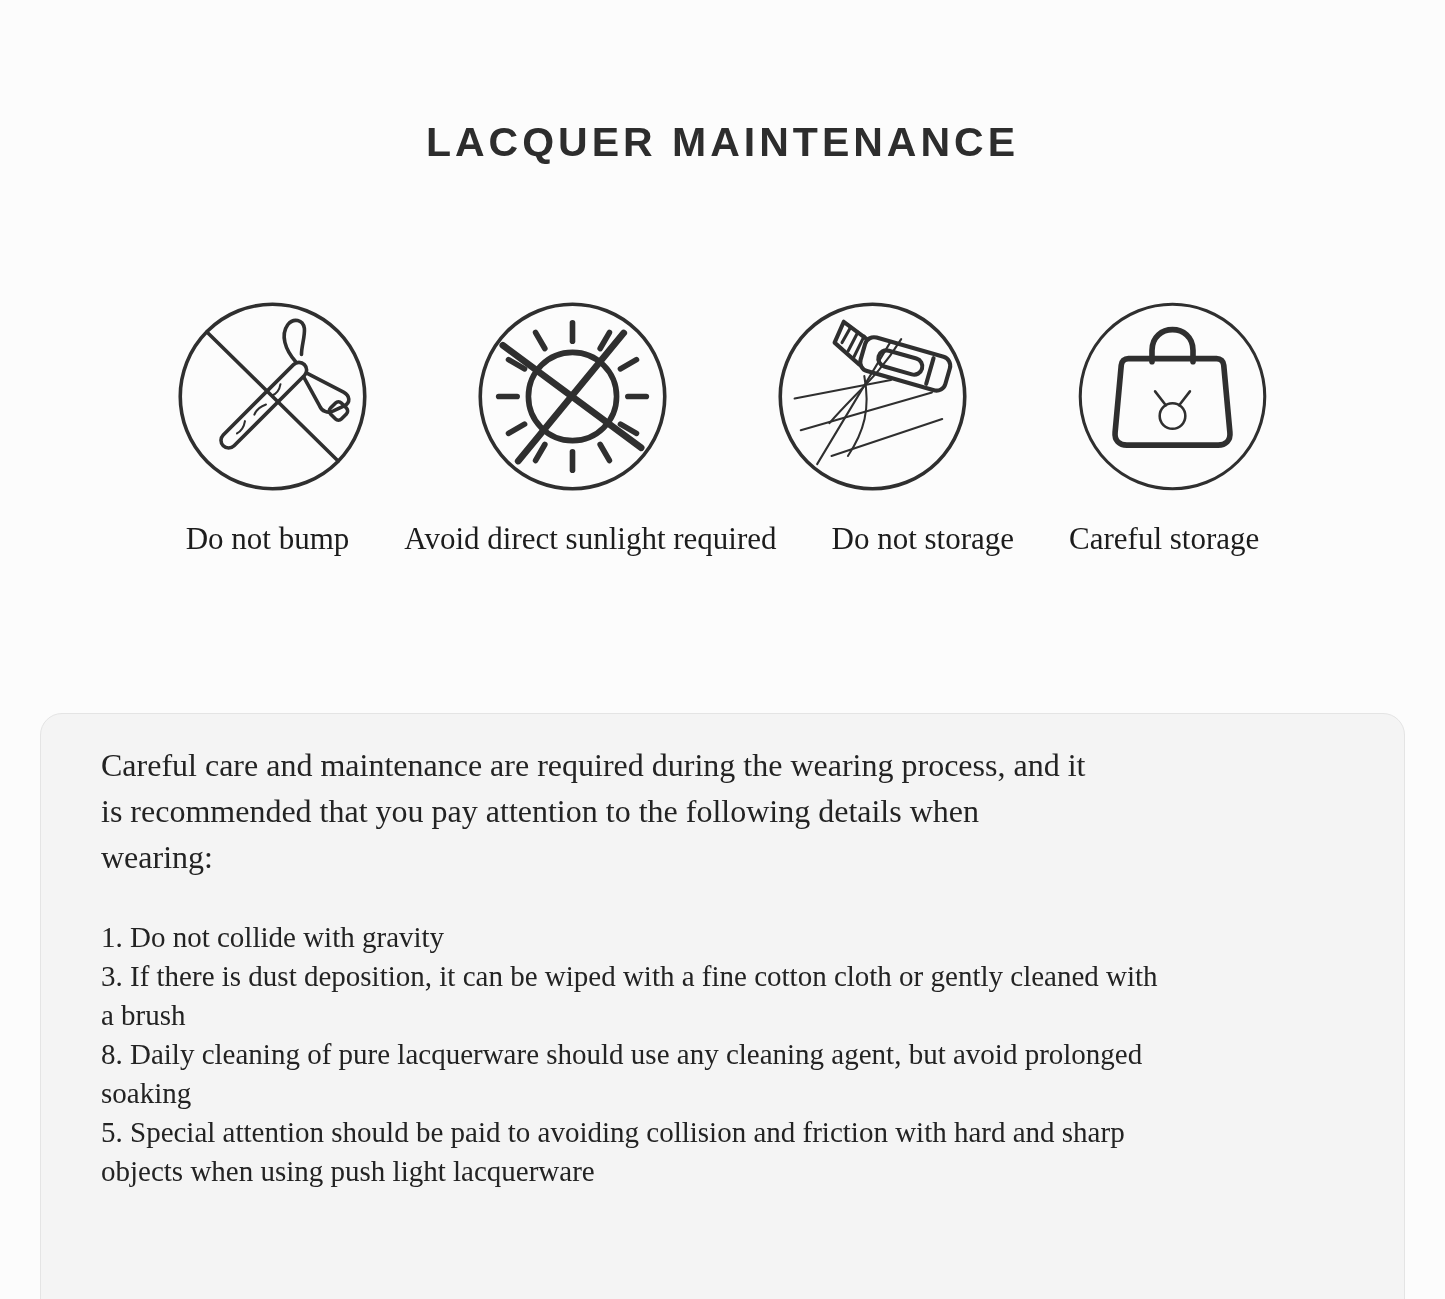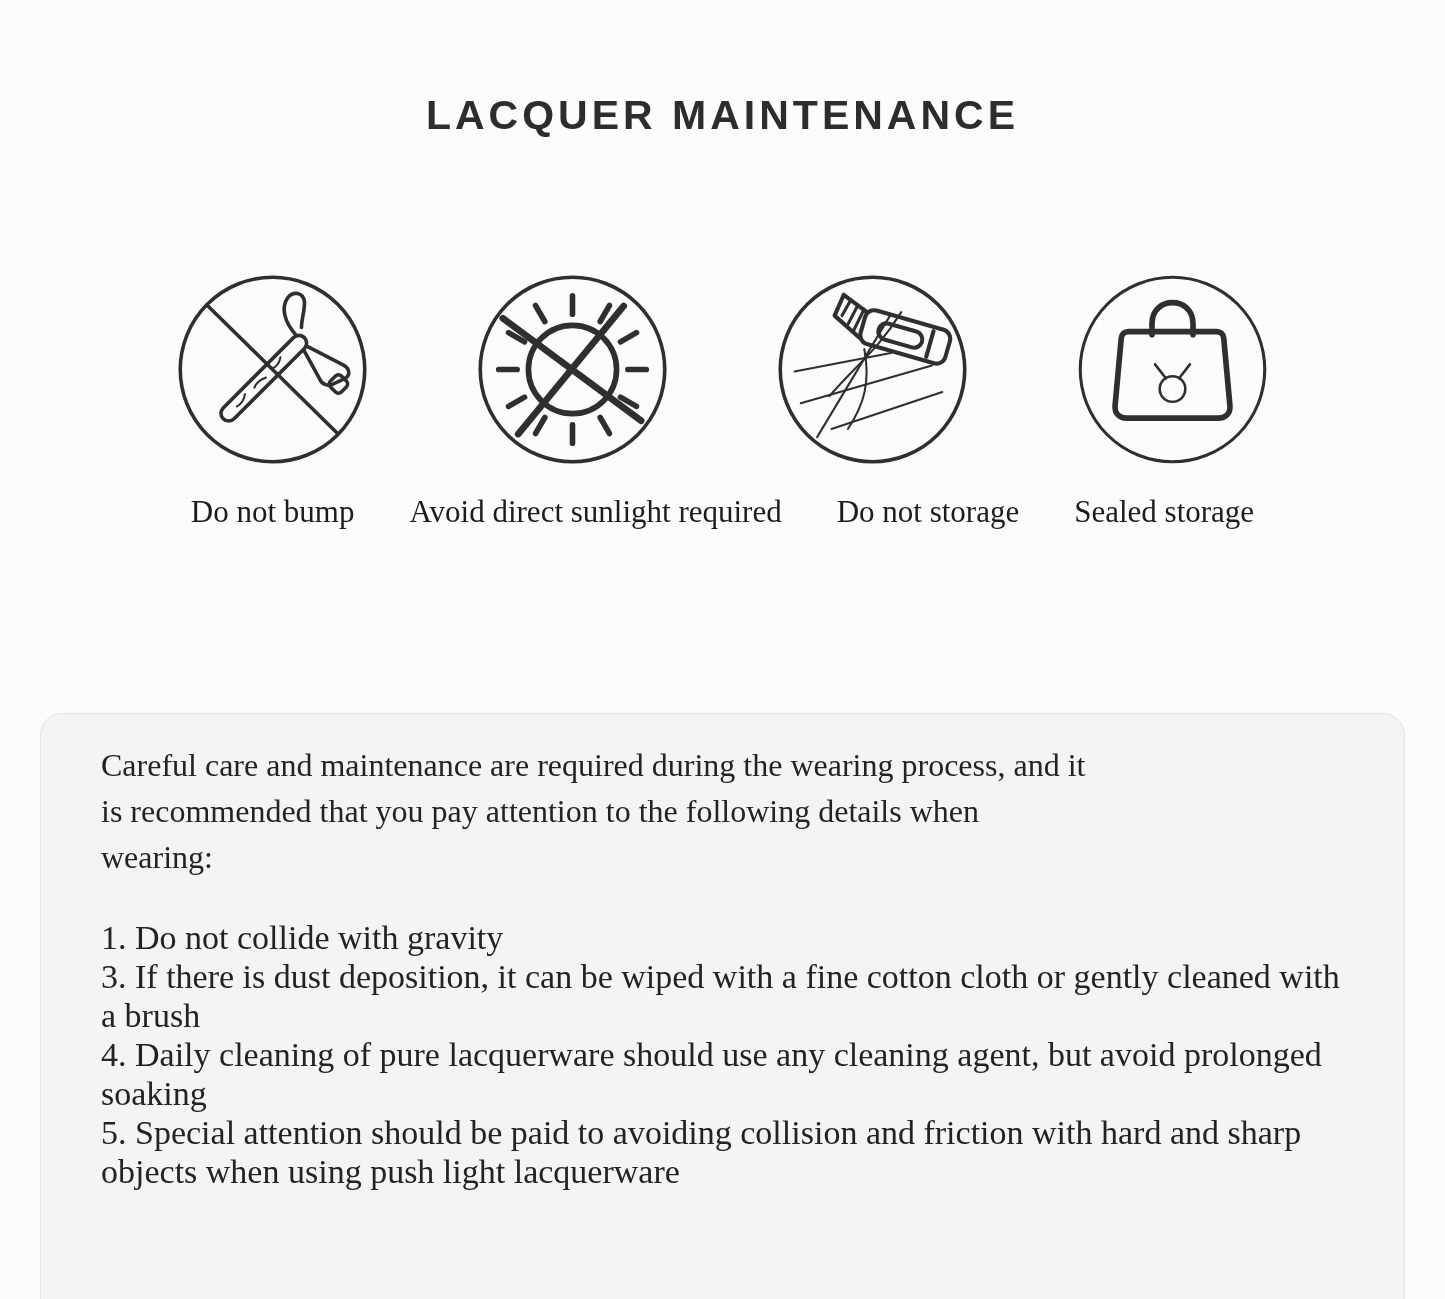--- a/index.html
+++ b/index.html
@@ -6,21 +6,21 @@
   html,body { width:1445px; height:1299px; }
   body {
     background:#fcfcfc;
     color:#262626;
     font-family:"Liberation Serif", serif;
     overflow:hidden;
   }
   .page { width:1445px; height:1299px; position:relative; }
 
   .title {
-    padding-top:92px;
+    padding-top:119px;
     text-align:center;
     font-family:"Liberation Sans", sans-serif;
     font-weight:700;
     font-size:41px;
     letter-spacing:4px;
     color:#2d2d2d;
   }
 
   .icons-row {
     margin-top:128px;
@@ -56,21 +56,21 @@
     overflow:hidden;
   }
   .notice-intro {
     font-size:32px;
     line-height:46px;
     color:#232323;
     white-space:pre-line;
   }
   .notice-items { margin-top:38px; }
   .notice-item {
-    font-size:34px;
+    font-size:29px;
     line-height:39px;
     color:#232323;
     white-space:pre-line;
   }
 
   .stroke { fill:none; stroke:#2f2f2f; stroke-linecap:round; stroke-linejoin:round; }
 </style>
 </head>
 <body>
 
@@ -155,31 +155,31 @@
         </g>
       </svg>
     </span>
 
   </div>
 
   <div class="labels-row">
     <span class="icon-label">Do not bump</span>
     <span class="icon-label">Avoid direct sunlight required</span>
     <span class="icon-label">Do not storage</span>
-    <span class="icon-label">Sealed storage</span>
+    <span class="icon-label">Careful storage</span>
   </div>
 
   <div class="notice-box">
     <p class="notice-intro">Careful care and maintenance are required during the wearing process, and it
 is recommended that you pay attention to the following details when
 wearing:</p>
     <div class="notice-items">
       <div class="notice-item">1. Do not collide with gravity</div>
       <div class="notice-item">3. If there is dust deposition, it can be wiped with a fine cotton cloth or gently cleaned with
 a brush</div>
-      <div class="notice-item">4. Daily cleaning of pure lacquerware should use any cleaning agent, but avoid prolonged
+      <div class="notice-item">8. Daily cleaning of pure lacquerware should use any cleaning agent, but avoid prolonged
 soaking</div>
       <div class="notice-item">5. Special attention should be paid to avoiding collision and friction with hard and sharp
 objects when using push light lacquerware</div>
     </div>
   </div>
 
 </div>
 
 </body></html>

